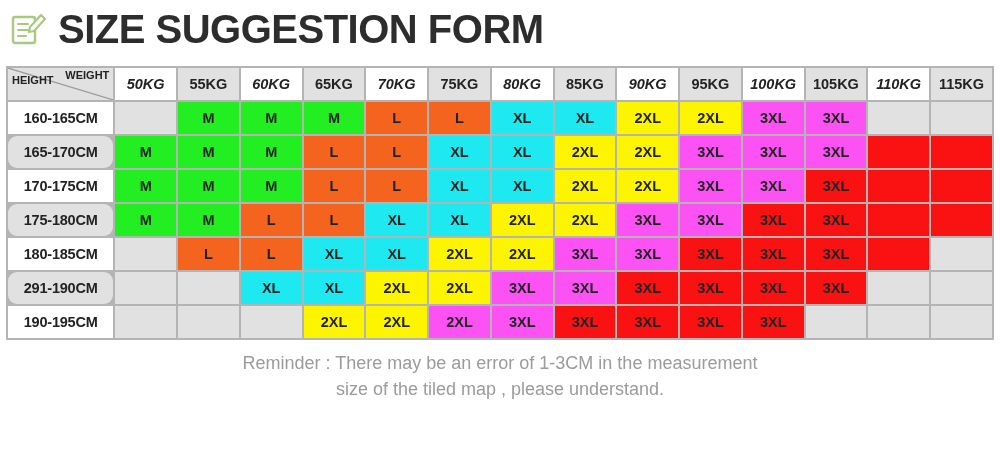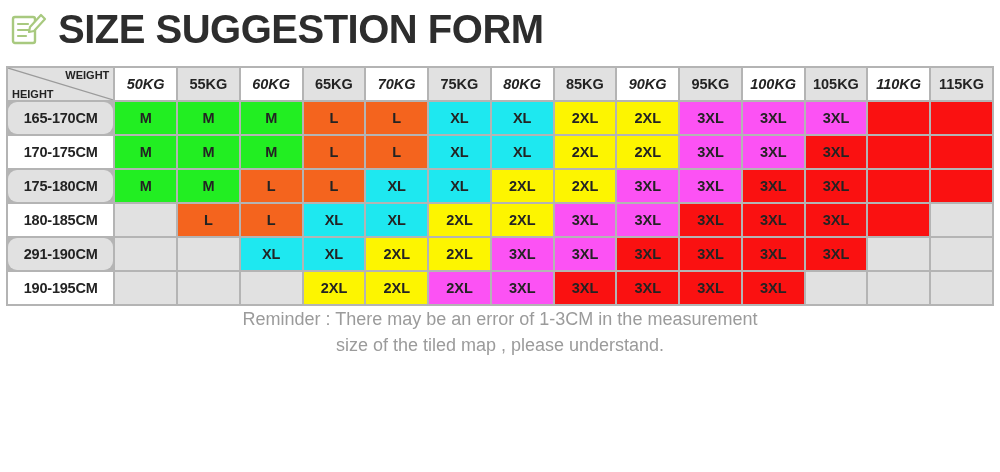--- a/index.html
+++ b/index.html
@@ -92,21 +92,21 @@
     position: absolute;
     top: 1px;
     right: 4px;
     font-size: 11px;
     font-weight: bold;
     color: #232323;
     line-height: 12px;
   }
   td.corner .lbl-height {
     position: absolute;
-    bottom: 0;
+    bottom: 14px;
     left: 4px;
     font-size: 11px;
     font-weight: bold;
     color: #232323;
     line-height: 12px;
   }
 
   
   td.colhead { font-size: 15px; }
   td.hd-white { background: #ffffff; font-style: italic; }
@@ -124,20 +124,21 @@
   td.sz-empty  { background: #e1e1e1; }
   td.sz-green  { background: #22ee22; }
   td.sz-orange { background: #f4641e; }
   td.sz-cyan   { background: #1ee8f0; }
   td.sz-yellow { background: #fdf500; }
   td.sz-magenta{ background: #fc52f4; }
   td.sz-red    { background: #fa1111; }
 
   
   .footer {
+    margin-top: 10px;
     text-align: center;
     color: #9b9b9b;
     font-size: 18px;
     line-height: 26px;
     font-family: "Liberation Sans", sans-serif;
     font-weight: normal;
   }
   .footer .line { display: block; }
 </style>
 </head>
@@ -195,20 +196,37 @@
             <td class="colhead hd-white">80KG</td>
             <td class="colhead hd-gray">85KG</td>
             <td class="colhead hd-white">90KG</td>
             <td class="colhead hd-gray">95KG</td>
             <td class="colhead hd-white">100KG</td>
             <td class="colhead hd-gray">105KG</td>
             <td class="colhead hd-white">110KG</td>
             <td class="colhead hd-gray">115KG</td>
           </tr>
           <tr>
+            <td class="rowhead rh-white">160-165CM</td>
+            <td class="sz-empty"></td>
+            <td class="sz-green">M</td>
+            <td class="sz-green">M</td>
+            <td class="sz-green">M</td>
+            <td class="sz-orange">L</td>
+            <td class="sz-orange">L</td>
+            <td class="sz-cyan">XL</td>
+            <td class="sz-cyan">XL</td>
+            <td class="sz-yellow">2XL</td>
+            <td class="sz-yellow">2XL</td>
+            <td class="sz-magenta">3XL</td>
+            <td class="sz-magenta">3XL</td>
+            <td class="sz-empty"></td>
+            <td class="sz-empty"></td>
+          </tr>
+          <tr>
             <td class="rowhead rh-gray">165-170CM</td>
             <td class="sz-green">M</td>
             <td class="sz-green">M</td>
             <td class="sz-green">M</td>
             <td class="sz-orange">L</td>
             <td class="sz-orange">L</td>
             <td class="sz-cyan">XL</td>
             <td class="sz-cyan">XL</td>
             <td class="sz-yellow">2XL</td>
             <td class="sz-yellow">2XL</td>

